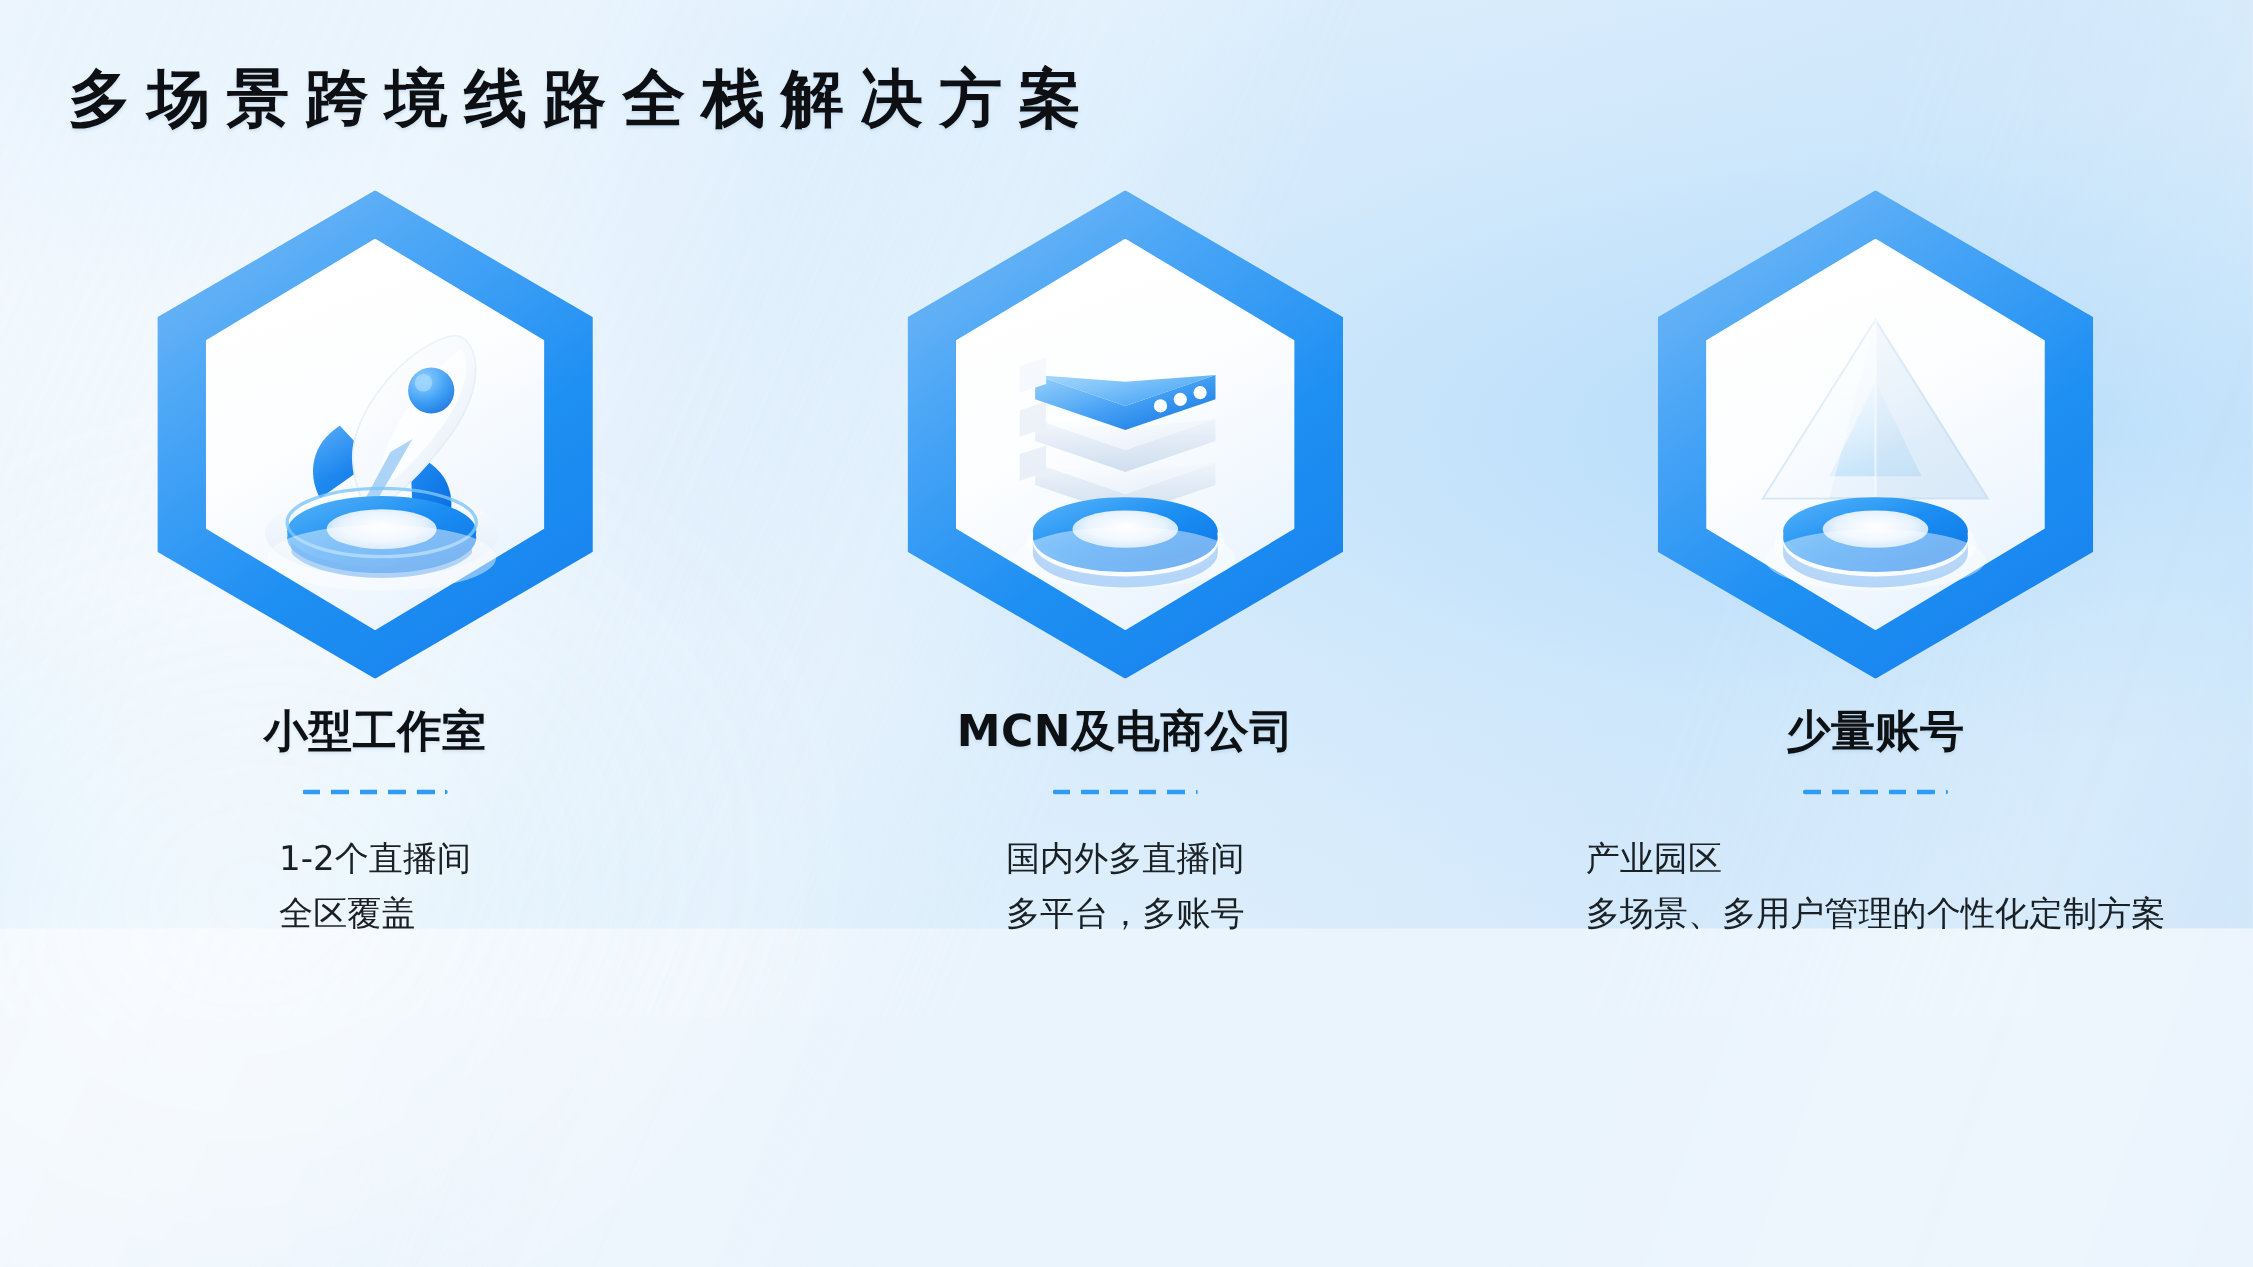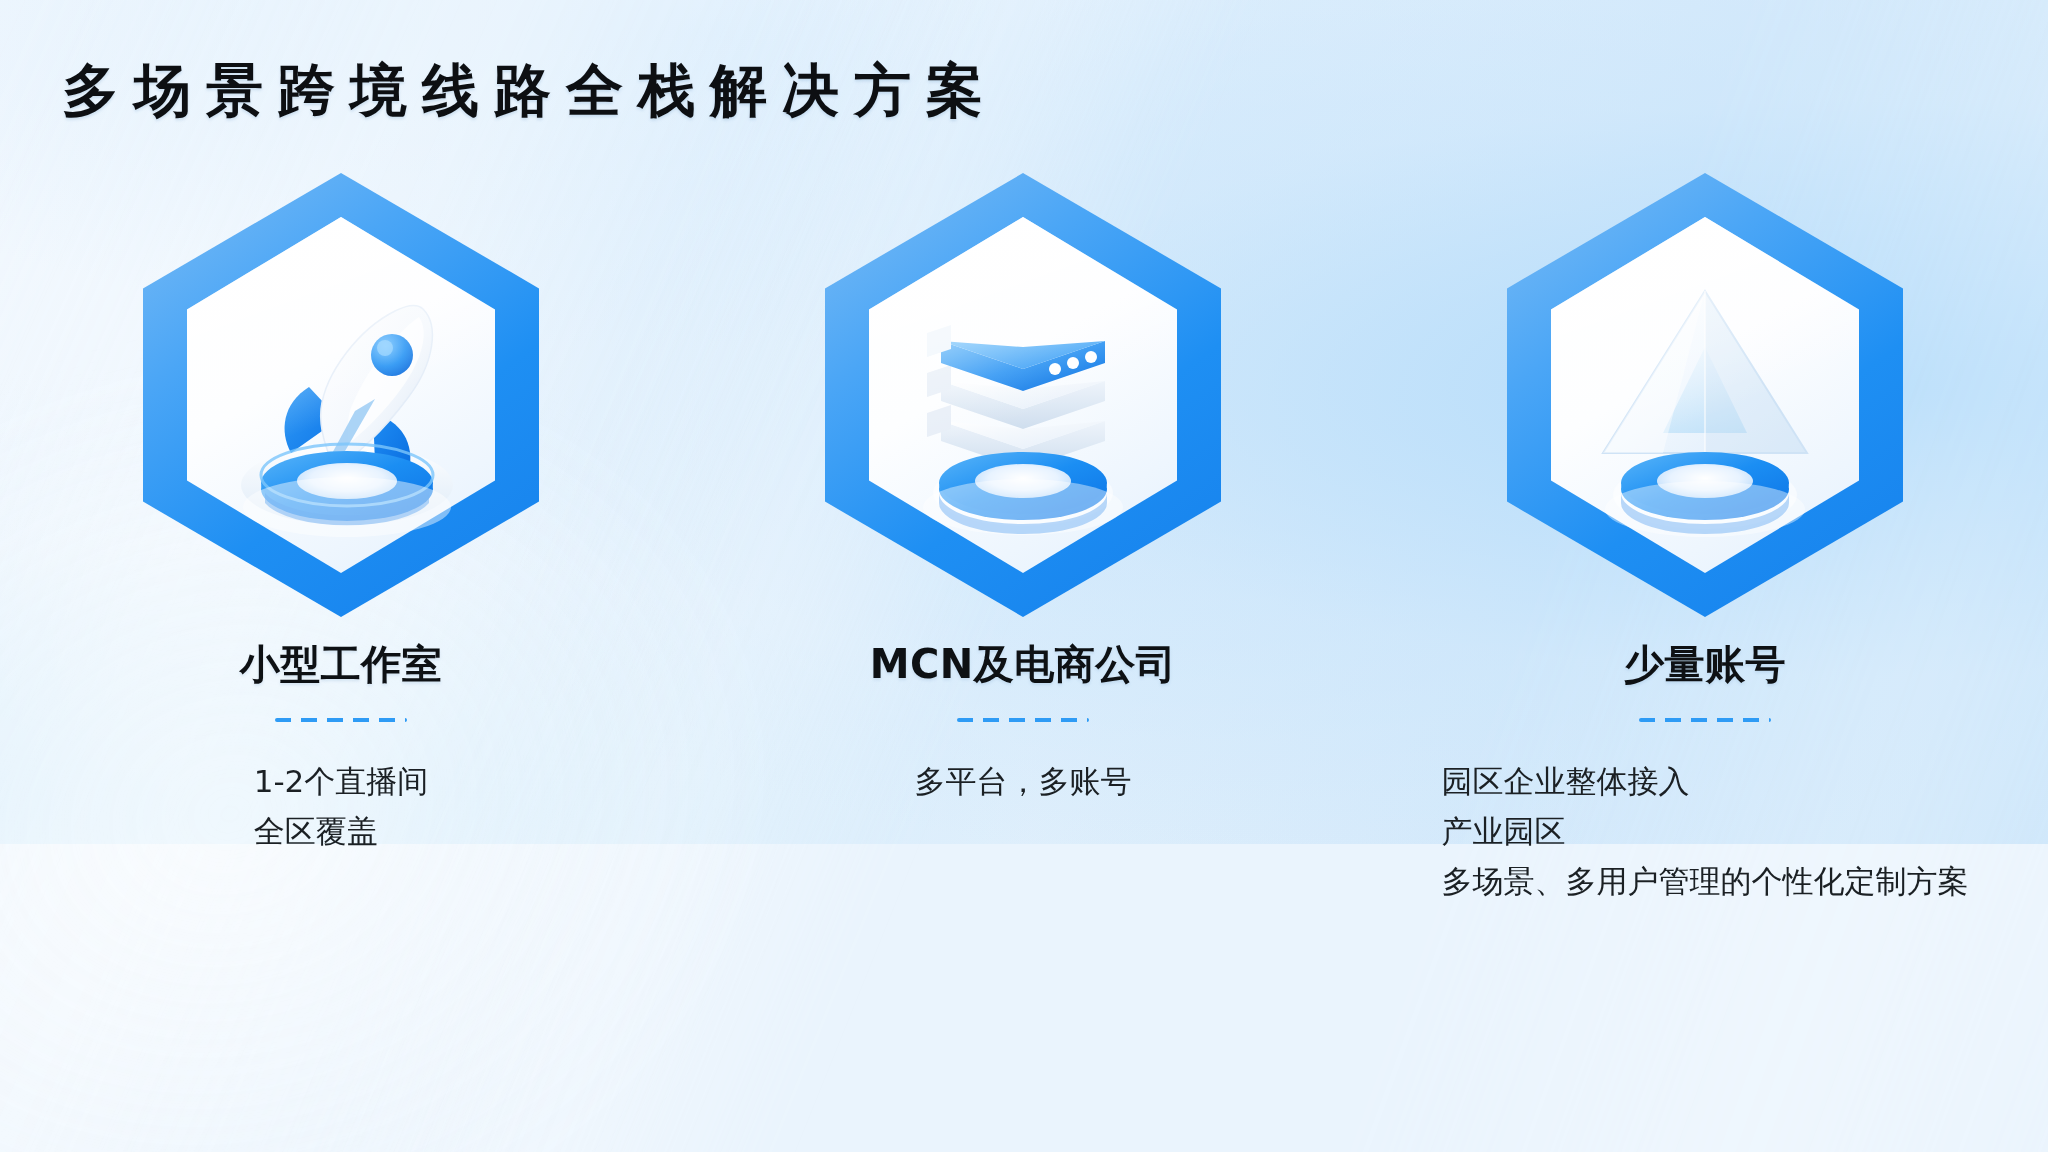--- a/index.html
+++ b/index.html
@@ -238,20 +238,21 @@
             <path d="M70 276 a84 31 0 0 0 168 0 l0 10 a84 31 0 0 1 -168 0 Z" fill="#0f7ae9" opacity=".5"></path>
             <ellipse cx="154" cy="290" rx="100" ry="28" fill="#ffffff" opacity=".42"></ellipse>
           </svg>
         </div>
         <div class="hex-gloss"></div>
       </div>
 
       <div class="card-title">MCN及电商公司</div>
       <div class="divider"></div>
       <div class="body">
+        <div>国内外多直播间</div>
         <div>多平台，多账号</div>
       </div>
     </div>
 
     <div class="card wide">
       <div class="hexwrap">
         <div class="hex-outer"></div>
         <div class="hex-inner"></div>
         <div class="art">
           <svg viewBox="0 0 308 356">
@@ -294,20 +295,19 @@
             <path d="M70 276 a84 31 0 0 0 168 0 l0 10 a84 31 0 0 1 -168 0 Z" fill="#0f7ae9" opacity=".5"></path>
             <ellipse cx="154" cy="292" rx="100" ry="28" fill="#ffffff" opacity=".42"></ellipse>
           </svg>
         </div>
         <div class="hex-gloss"></div>
       </div>
 
       <div class="card-title">少量账号</div>
       <div class="divider"></div>
       <div class="body">
-        <div>园区企业整体接入</div>
         <div>产业园区</div>
         <div>多场景、多用户管理的个性化定制方案</div>
       </div>
     </div>
 
   </div>
 </div>
 
 </body></html>

